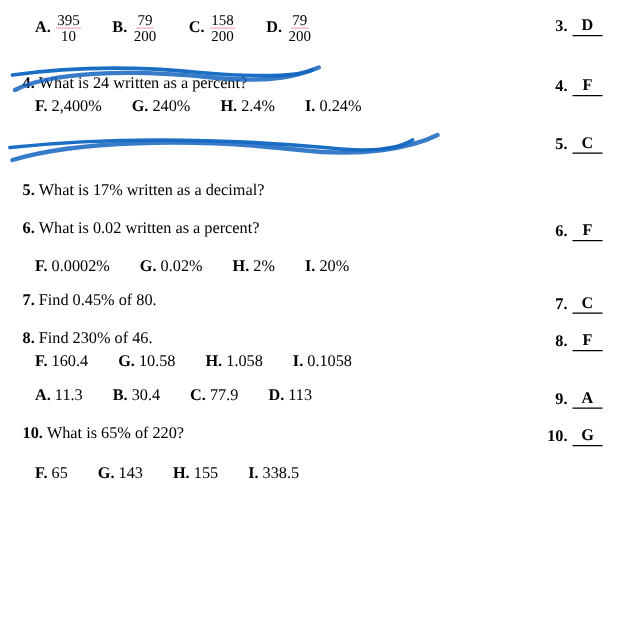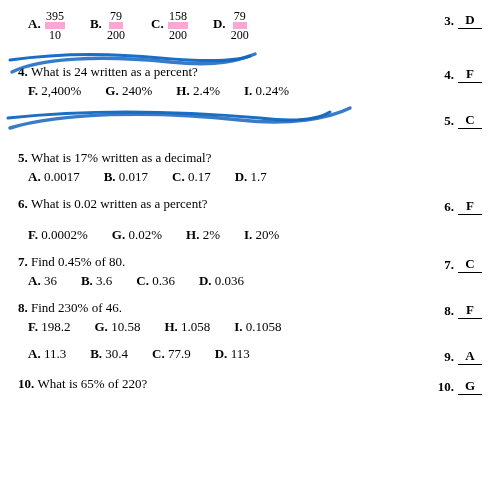--- a/index.html
+++ b/index.html
@@ -37,21 +37,21 @@
     .fraction {
       display: inline-flex;
       flex-direction: column;
       align-items: center;
       vertical-align: middle;
       font-size: 12px;
       line-height: 1;
       margin: 0 1px;
     }
     .fraction .num {
-      border-bottom: 7px solid #f9a8d4;
+      border-bottom: 1px solid #f9a8d4;
       padding: 0 1px;
     }
     .fraction .den {
       padding: 0 1px;
     }
     
     svg.curves {
       position: absolute;
       top: 0;
       left: 0;
@@ -108,26 +108,20 @@
         <div style="display: flex; align-items: center; gap: 4px; min-width: 55px; justify-content: flex-end; padding-top: 2px;">
           <span style="font-weight: bold;">4.</span>
           <span style="display: inline-block; min-width: 24px; border-bottom: 1.5px solid rgb(0, 0, 0); text-align: center; font-weight: bold;">F</span>
         </div>
       </div>
     </div>
     <div class="question-row">
       <div style="display: flex; justify-content: space-between; align-items: flex-start;">
         <div style="flex: 1 1 0%;">
           <div style="margin-bottom: 3px; margin-top: 40px;"><span style="font-weight: bold;">5. </span><span>What is 17% written as a decimal?</span></div>
-          <div class="choices">
-            <span class="choice"><span class="choice-letter" style="font-weight: bold;">A. </span><span>0.0017</span></span>
-            <span class="choice"><span class="choice-letter" style="font-weight: bold;">B. </span><span>0.017</span></span>
-            <span class="choice"><span class="choice-letter" style="font-weight: bold;">C. </span><span>0.17</span></span>
-            <span class="choice"><span class="choice-letter" style="font-weight: bold;">D. </span><span>1.7</span></span>
-          </div>
         </div>
         <div style="display: flex; align-items: center; gap: 4px; min-width: 55px; justify-content: flex-end; padding-top: 2px;">
           <span style="font-weight: bold;">5.</span>
           <span style="display: inline-block; min-width: 24px; border-bottom: 1.5px solid rgb(0, 0, 0); text-align: center; font-weight: bold;">C</span>
         </div>
       </div>
     </div>
     <div class="question-row">
       <div style="display: flex; justify-content: space-between; align-items: flex-start;">
         <div style="flex: 1 1 0%;">
@@ -142,39 +136,33 @@
         <div style="display: flex; align-items: center; gap: 4px; min-width: 55px; justify-content: flex-end; padding-top: 2px;">
           <span style="font-weight: bold;">6.</span>
           <span style="display: inline-block; min-width: 24px; border-bottom: 1.5px solid rgb(0, 0, 0); text-align: center; font-weight: bold;">F</span>
         </div>
       </div>
     </div>
     <div class="question-row">
       <div style="display: flex; justify-content: space-between; align-items: flex-start;">
         <div style="flex: 1 1 0%;">
           <div style="margin-bottom: 3px;"><span style="font-weight: bold;">7. </span><span>Find 0.45% of 80.</span></div>
-          <div class="choices">
-            <span class="choice"><span class="choice-letter" style="font-weight: bold;">A. </span><span>36</span></span>
-            <span class="choice"><span class="choice-letter" style="font-weight: bold;">B. </span><span>3.6</span></span>
-            <span class="choice"><span class="choice-letter" style="font-weight: bold;">C. </span><span>0.36</span></span>
-            <span class="choice"><span class="choice-letter" style="font-weight: bold;">D. </span><span>0.036</span></span>
-          </div>
         </div>
         <div style="display: flex; align-items: center; gap: 4px; min-width: 55px; justify-content: flex-end; padding-top: 2px;">
           <span style="font-weight: bold;">7.</span>
           <span style="display: inline-block; min-width: 24px; border-bottom: 1.5px solid rgb(0, 0, 0); text-align: center; font-weight: bold;">C</span>
         </div>
       </div>
     </div>
     <div class="question-row">
       <div style="display: flex; justify-content: space-between; align-items: flex-start;">
         <div style="flex: 1 1 0%;">
           <div style="margin-bottom: 3px;"><span style="font-weight: bold;">8. </span><span>Find 230% of 46.</span></div>
           <div class="choices">
-            <span class="choice"><span class="choice-letter" style="font-weight: bold;">F. </span><span>198.2</span></span>
+            <span class="choice"><span class="choice-letter" style="font-weight: bold;">F. </span><span>160.4</span></span>
             <span class="choice"><span class="choice-letter" style="font-weight: bold;">G. </span><span>10.58</span></span>
             <span class="choice"><span class="choice-letter" style="font-weight: bold;">H. </span><span>1.058</span></span>
             <span class="choice"><span class="choice-letter" style="font-weight: bold;">I. </span><span>0.1058</span></span>
           </div>
         </div>
         <div style="display: flex; align-items: center; gap: 4px; min-width: 55px; justify-content: flex-end; padding-top: 2px;">
           <span style="font-weight: bold;">8.</span>
           <span style="display: inline-block; min-width: 24px; border-bottom: 1.5px solid rgb(0, 0, 0); text-align: center; font-weight: bold;">F</span>
         </div>
       </div>
@@ -192,20 +180,26 @@
         <div style="display: flex; align-items: center; gap: 4px; min-width: 55px; justify-content: flex-end; padding-top: 2px;">
           <span style="font-weight: bold;">9.</span>
           <span style="display: inline-block; min-width: 24px; border-bottom: 1.5px solid rgb(0, 0, 0); text-align: center; font-weight: bold;">A</span>
         </div>
       </div>
     </div>
     <div class="question-row">
       <div style="display: flex; justify-content: space-between; align-items: flex-start;">
         <div style="flex: 1 1 0%;">
           <div style="margin-bottom: 16px;"><span style="font-weight: bold;">10. </span><span>What is 65% of 220?</span></div>
+          <div class="choices">
+            <span class="choice"><span class="choice-letter" style="font-weight: bold;">F. </span><span>65</span></span>
+            <span class="choice"><span class="choice-letter" style="font-weight: bold;">G. </span><span>143</span></span>
+            <span class="choice"><span class="choice-letter" style="font-weight: bold;">H. </span><span>155</span></span>
+            <span class="choice"><span class="choice-letter" style="font-weight: bold;">I. </span><span>338.5</span></span>
+          </div>
         </div>
         <div style="display: flex; align-items: center; gap: 4px; min-width: 55px; justify-content: flex-end; padding-top: 2px;">
           <span style="font-weight: bold;">10.</span>
           <span style="display: inline-block; min-width: 24px; border-bottom: 1.5px solid rgb(0, 0, 0); text-align: center; font-weight: bold;">G</span>
         </div>
       </div>
     </div>
   </div>
 
 <svg class="curves" xmlns="http://www.w3.org/2000/svg">

